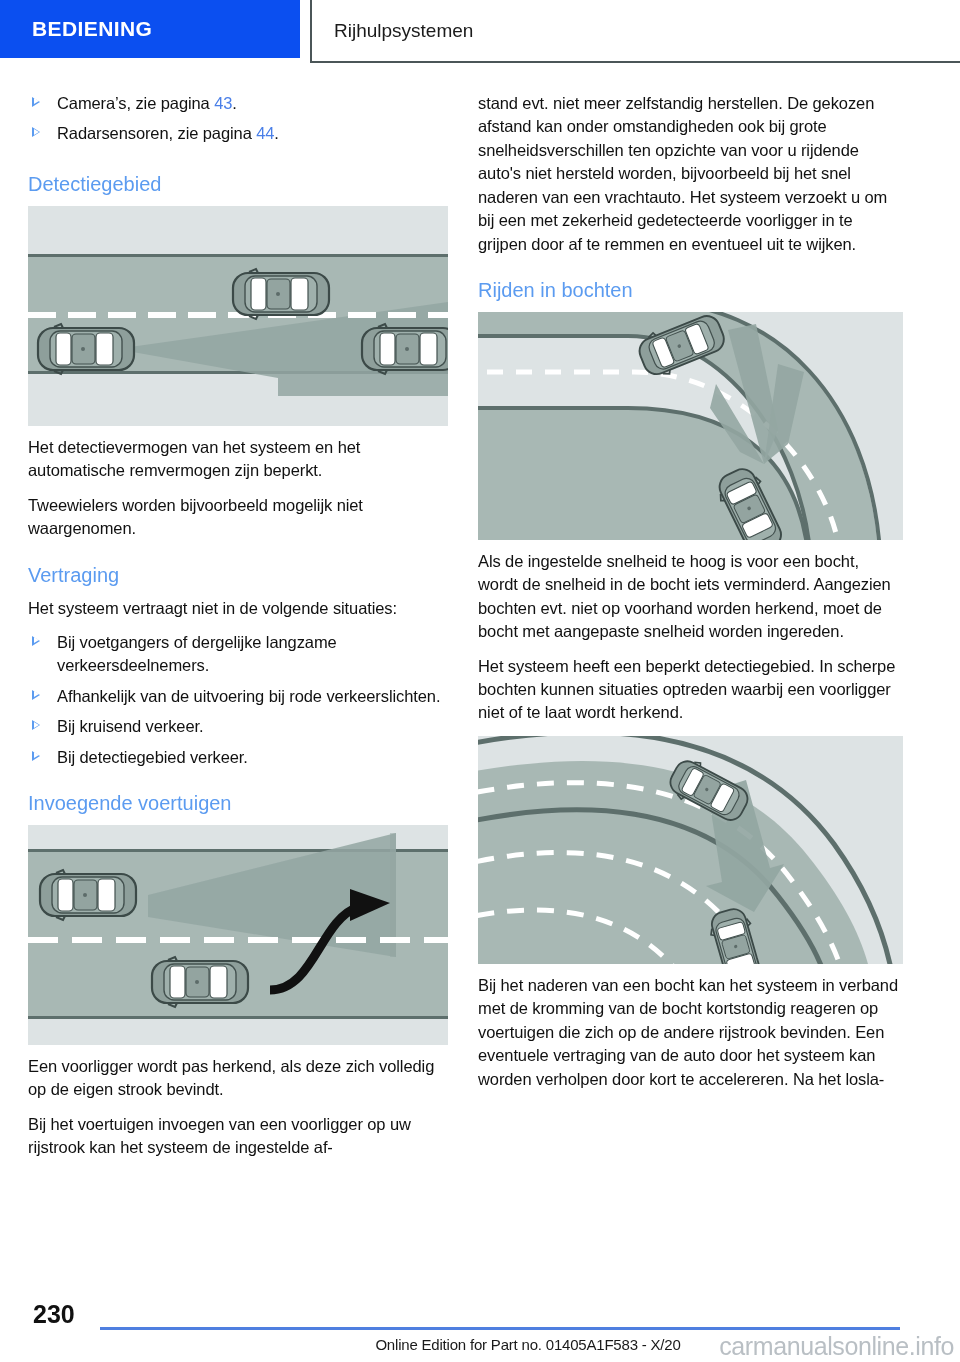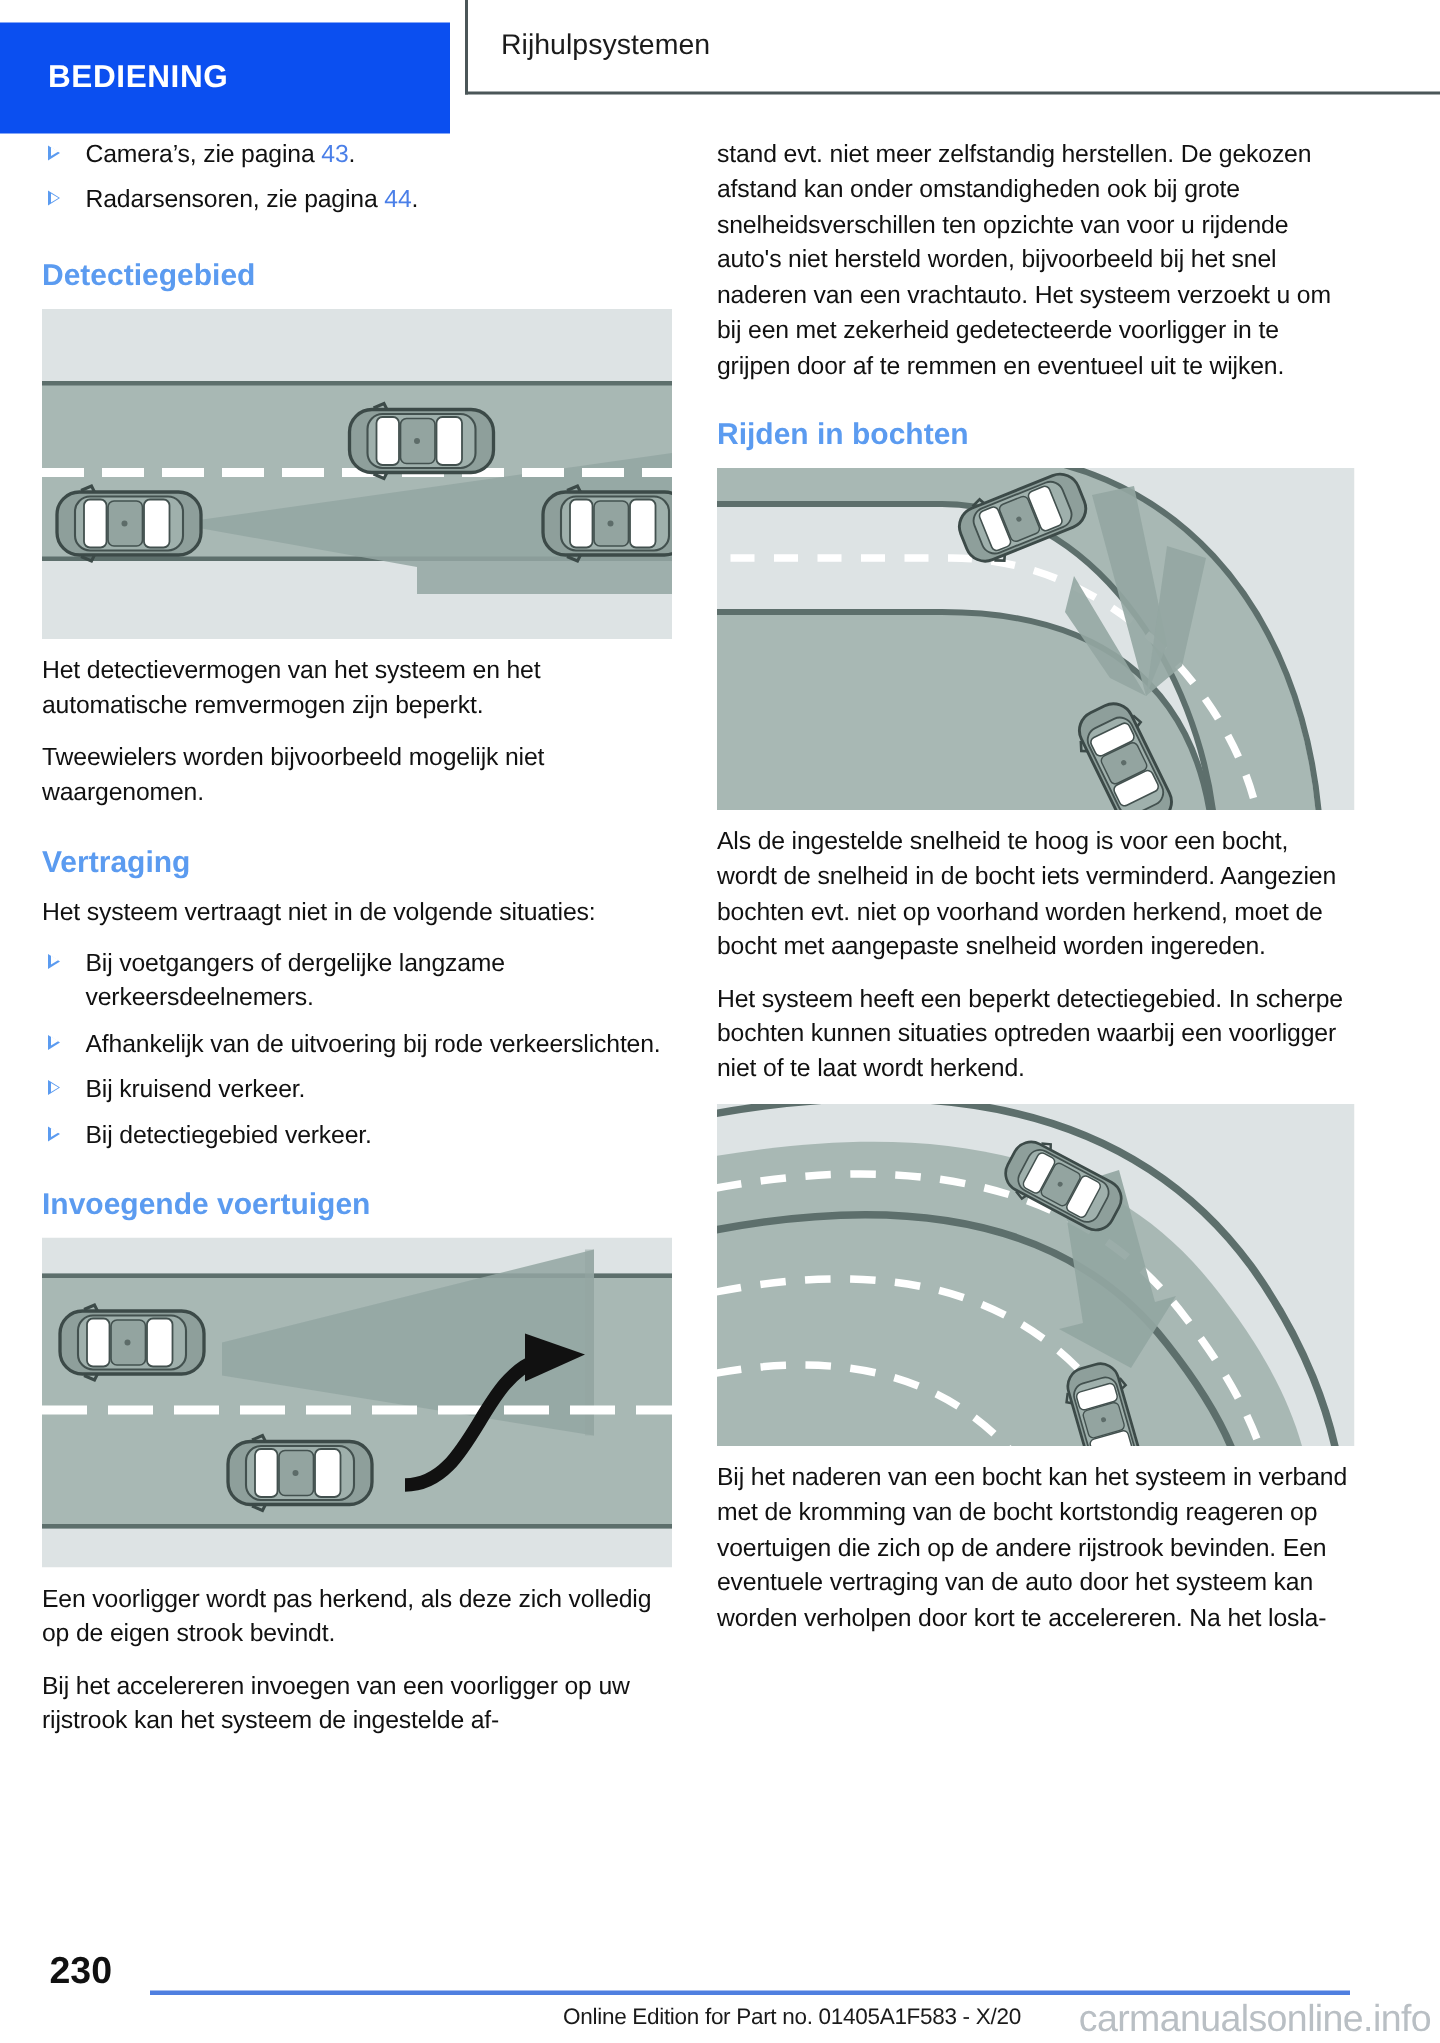--- a/index.html
+++ b/index.html
@@ -18,23 +18,23 @@
 
   
   .header {
     position: absolute;
     left: 0; top: 0;
     width: 960px;
     height: 66px;
   }
   .header-chapter {
     position: absolute;
-    left: 0; top: 15px;
+    left: 0; top: 0;
     width: 300px;
-    height: 74px;
+    height: 58px;
     background: #0b4ff0;
     display: flex;
     align-items: center;
   }
   .header-chapter-label {
     color: #ffffff;
     font-size: 21px;
     font-weight: bold;
     letter-spacing: .4px;
     margin-left: 32px;
@@ -61,21 +61,21 @@
     position: absolute;
     top: 92px;
     width: 420px;
   }
   .col-left  { left: 28px; }
   .col-right { left: 478px; }
 
   h2.sect {
     color: #5b9bf0;
     font-size: 20px;
-    font-weight: bold;
+    font-weight: normal;
     margin: 22px 0 10px 0;
     line-height: 1.2;
   }
   .col-left h2.sect.first { margin-top: 26px; }
 
   p.body {
     font-size: 16.5px;
     line-height: 1.42;
     margin: 0 0 11px 0;
     color: #111111;
@@ -297,21 +297,21 @@
       <g transform="translate(122,133)">
           <use href="#car-top"></use>
         </g>
 
       <path d="M242 165 C 286 165, 292 95, 330 82" fill="none" stroke="#111111" stroke-width="9" stroke-linecap="butt"></path>
       <polygon points="322,96 362,78 322,64" fill="#111111"></polygon>
     </svg>
   </div>
 
   <p class="body">Een voorligger wordt pas herkend, als deze zich volledig op de eigen strook bevindt.</p>
-  <p class="body">Bij het accelereren invoegen van een voorligger op uw rijstrook kan het systeem de ingestelde af-</p>
+  <p class="body">Bij het voertuigen invoegen van een voorligger op uw rijstrook kan het systeem de ingestelde af-</p>
 </div>
 
 <div class="col col-right">
 
   <p class="body">stand evt. niet meer zelfstandig herstellen. De gekozen afstand kan onder omstandigheden ook bij grote snelheidsverschillen ten opzichte van voor u rijdende auto's niet hersteld worden, bijvoorbeeld bij het snel naderen van een vrachtauto. Het systeem verzoekt u om bij een met zekerheid gedetecteerde voorligger in te grijpen door af te remmen en eventueel uit te wijken.</p>
 
   <h2 class="sect">Rijden in bochten</h2>
 
   <div class="fig right">
     <svg width="425" height="228" viewBox="0 0 425 228">

